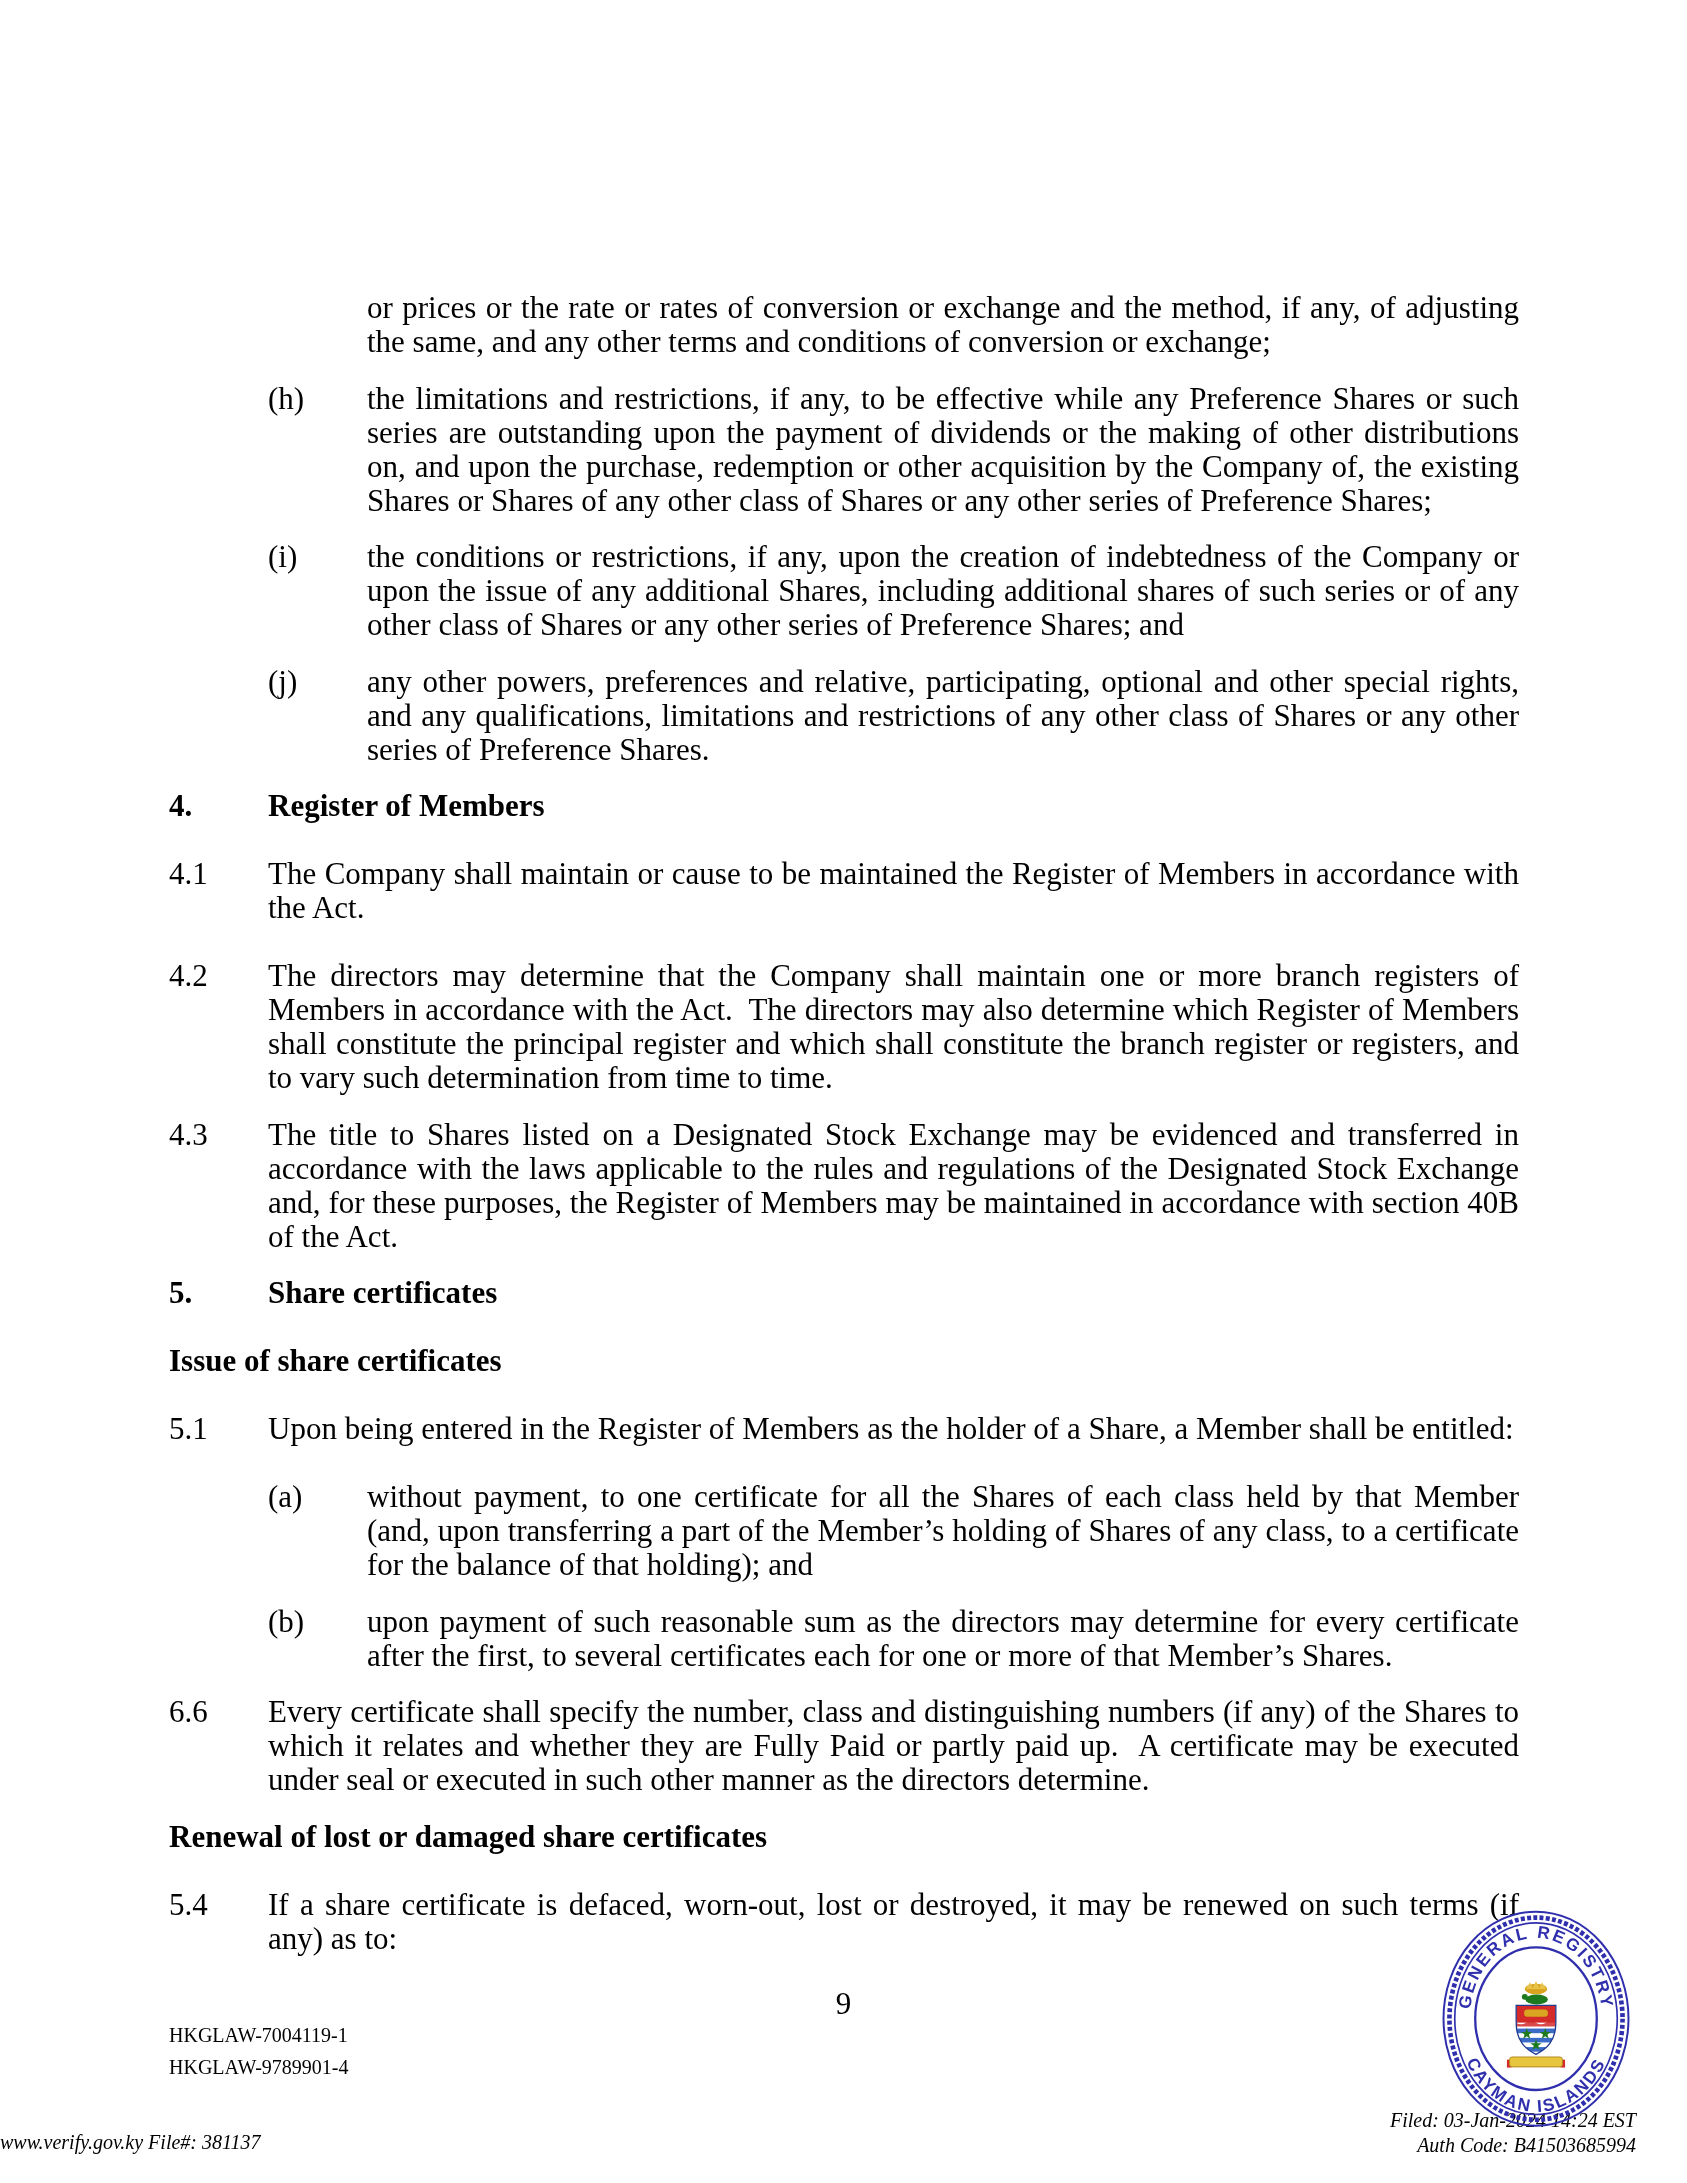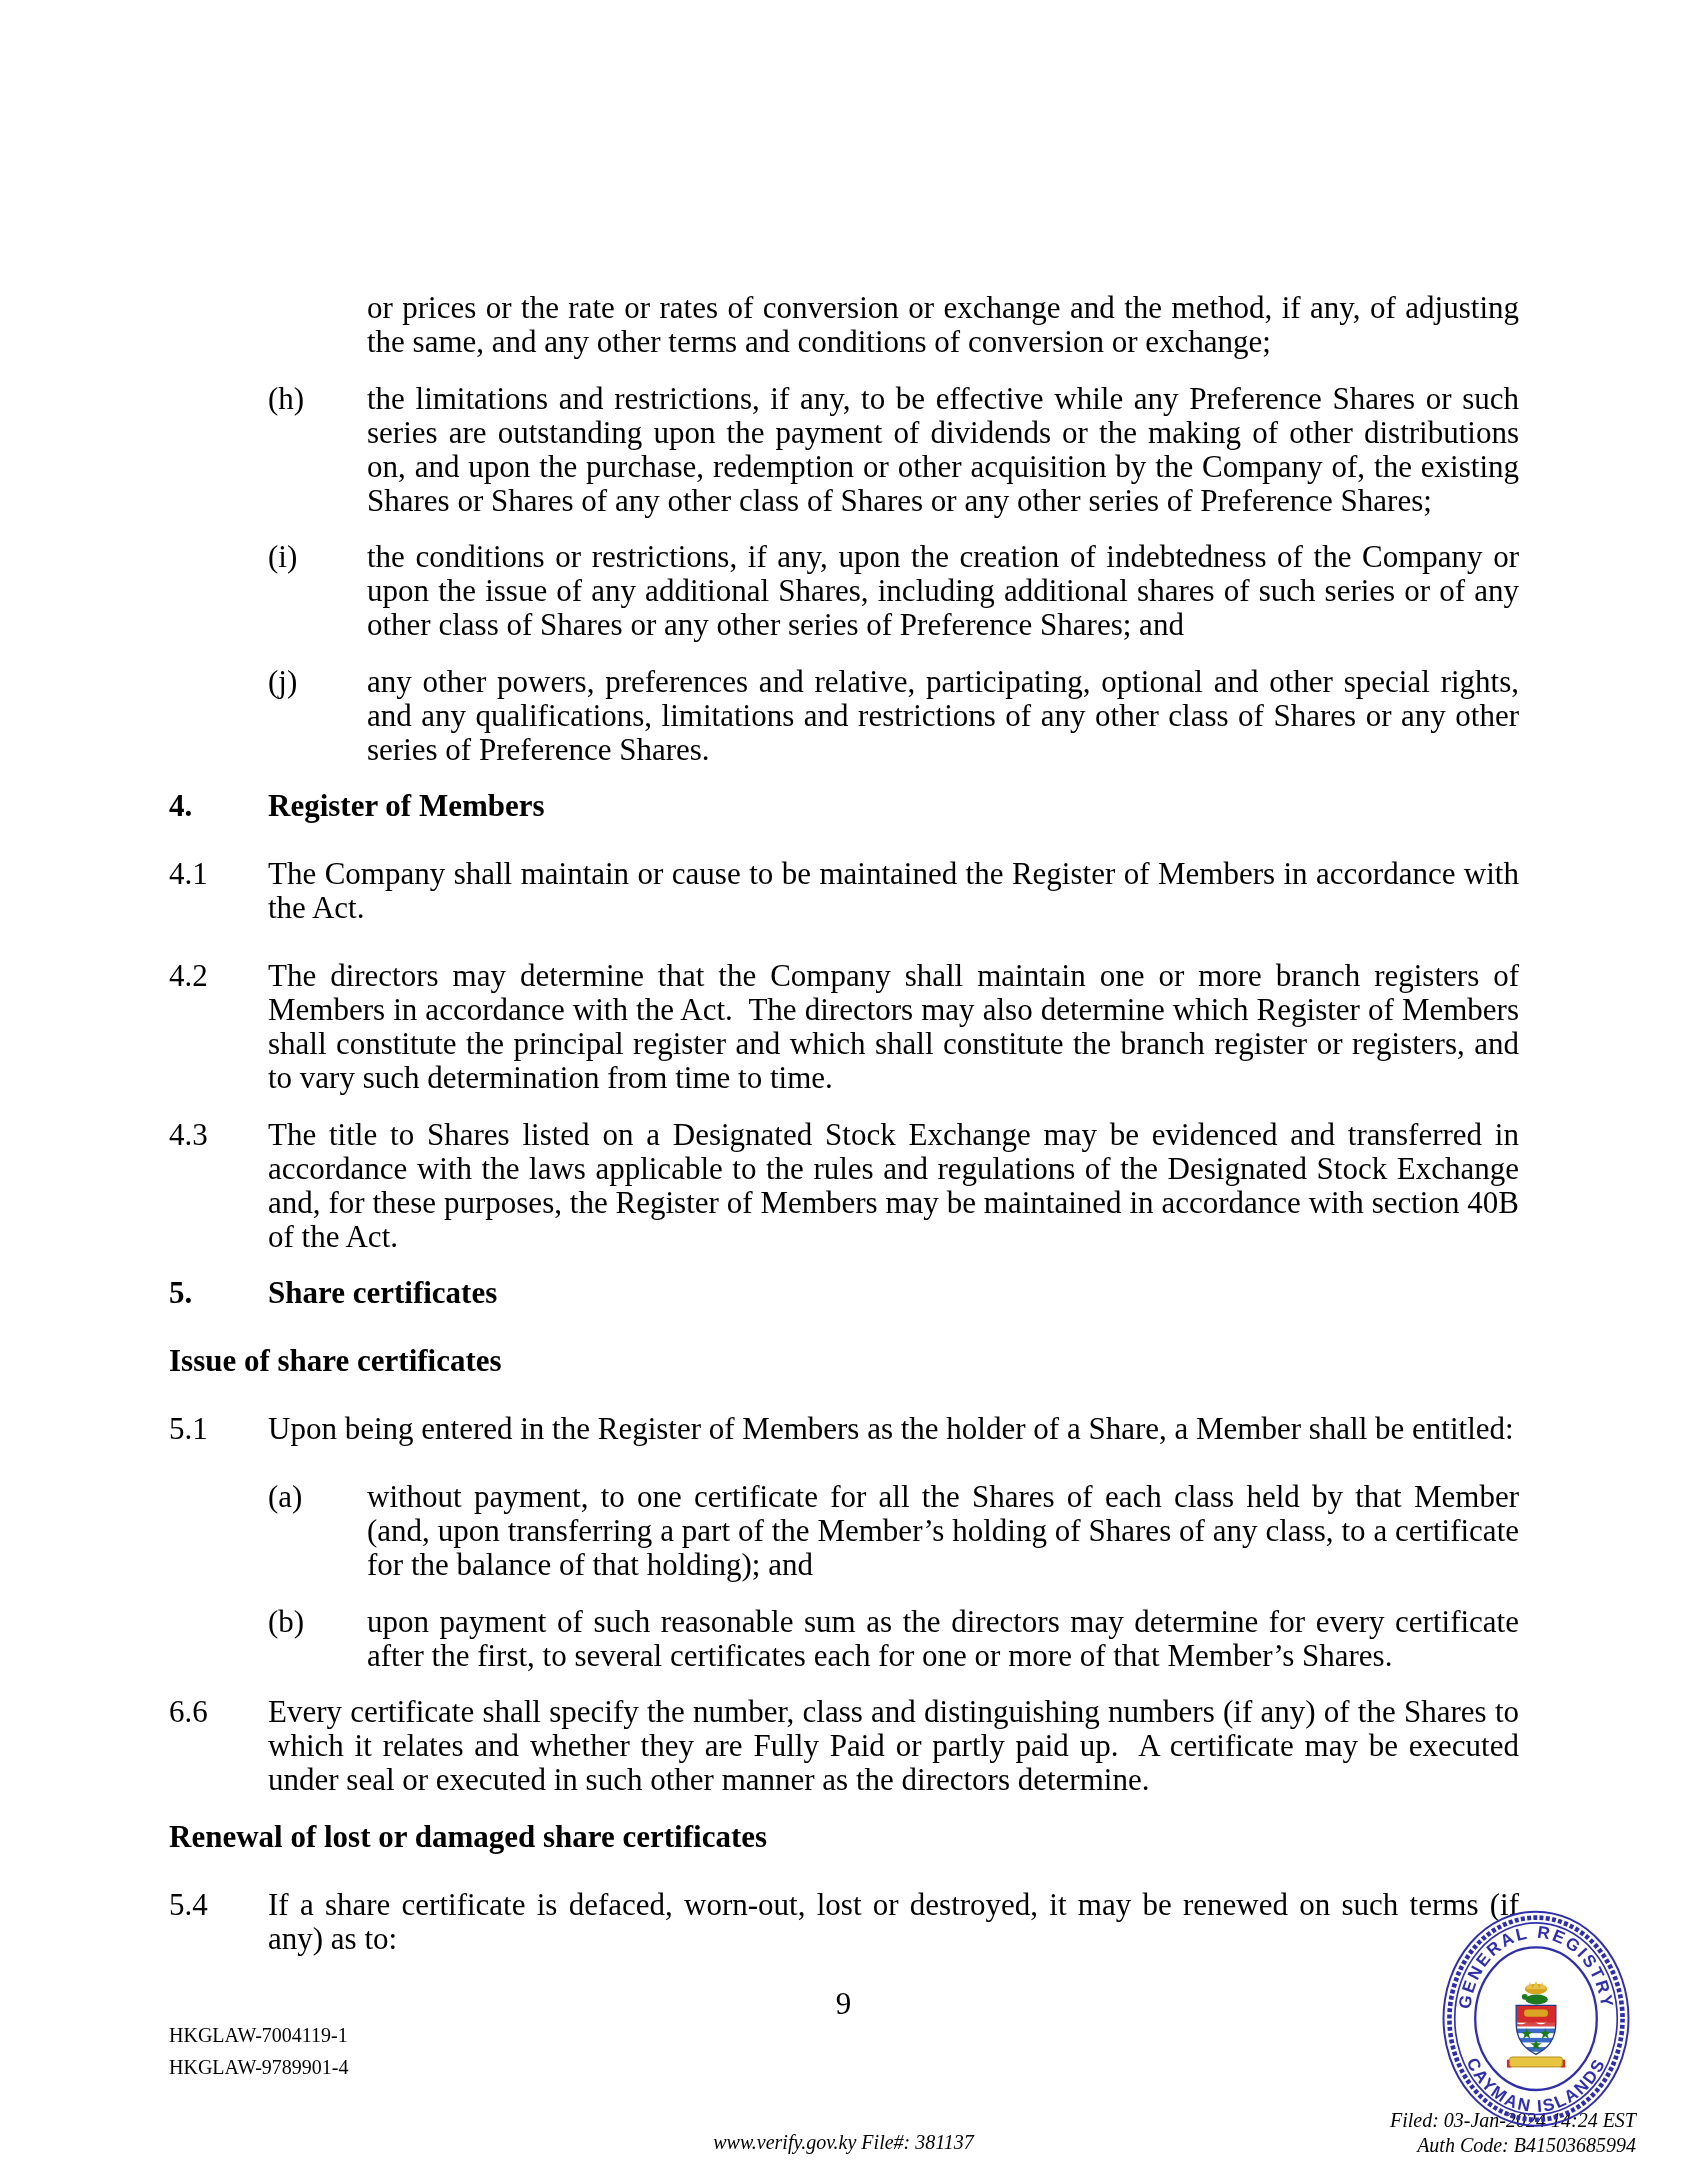--- a/index.html
+++ b/index.html
@@ -33,21 +33,21 @@
   #page-number{
     position:absolute;left:0;top:1987px;width:1687px;
     text-align:center;font-size:31px;line-height:34px;
   }
   #file-refs{
     position:absolute;left:169px;top:2019px;
     font-size:20px;line-height:32px;white-space:nowrap;
   }
   #verify-line{
     position:absolute;left:0;top:2130px;width:1687px;
-    text-align:center;font-style:italic;font-size:20px;line-height:24px;
+    font-style:italic;font-size:20px;line-height:24px;
   }
   #filed-block{
     position:absolute;right:51px;top:2108px;
     text-align:right;font-style:italic;font-size:20px;line-height:25px;
     white-space:nowrap;
   }
   #registry-seal{position:absolute;left:1440px;top:1909px;width:192px;height:220px;}
   .seal-arc-text{
     font-family:"Liberation Sans", sans-serif;
     font-weight:bold;font-size:26px;

